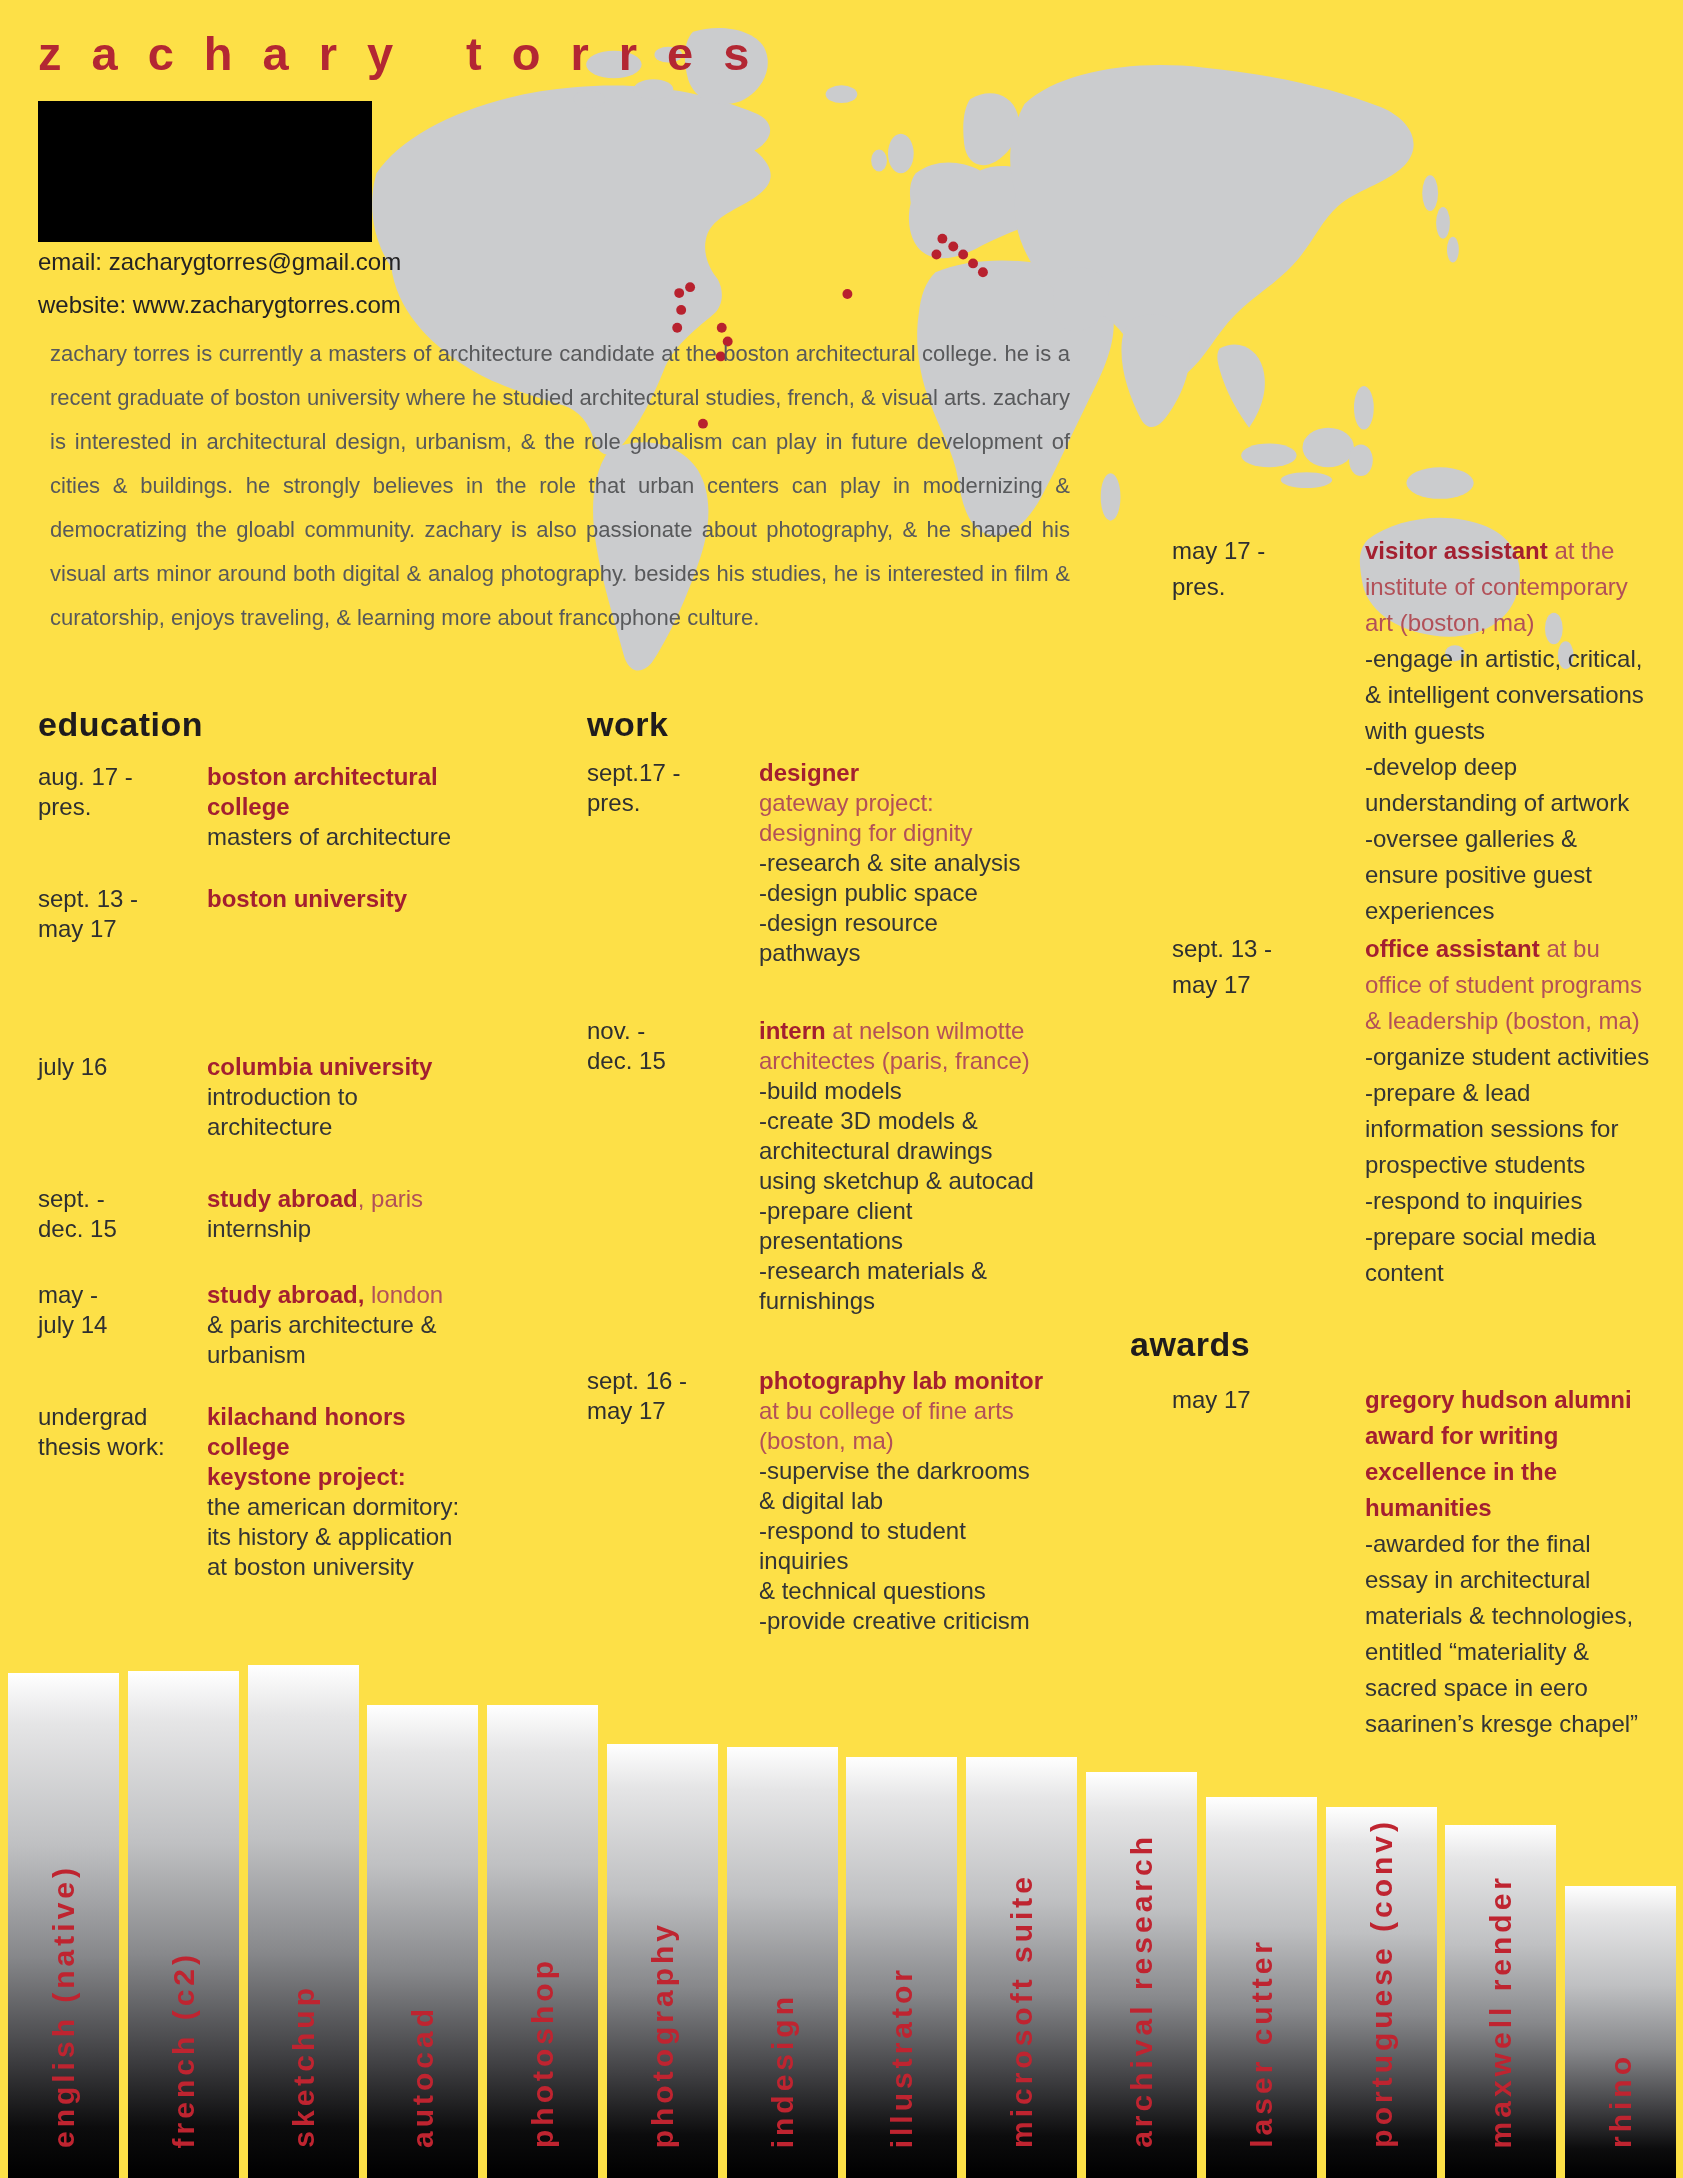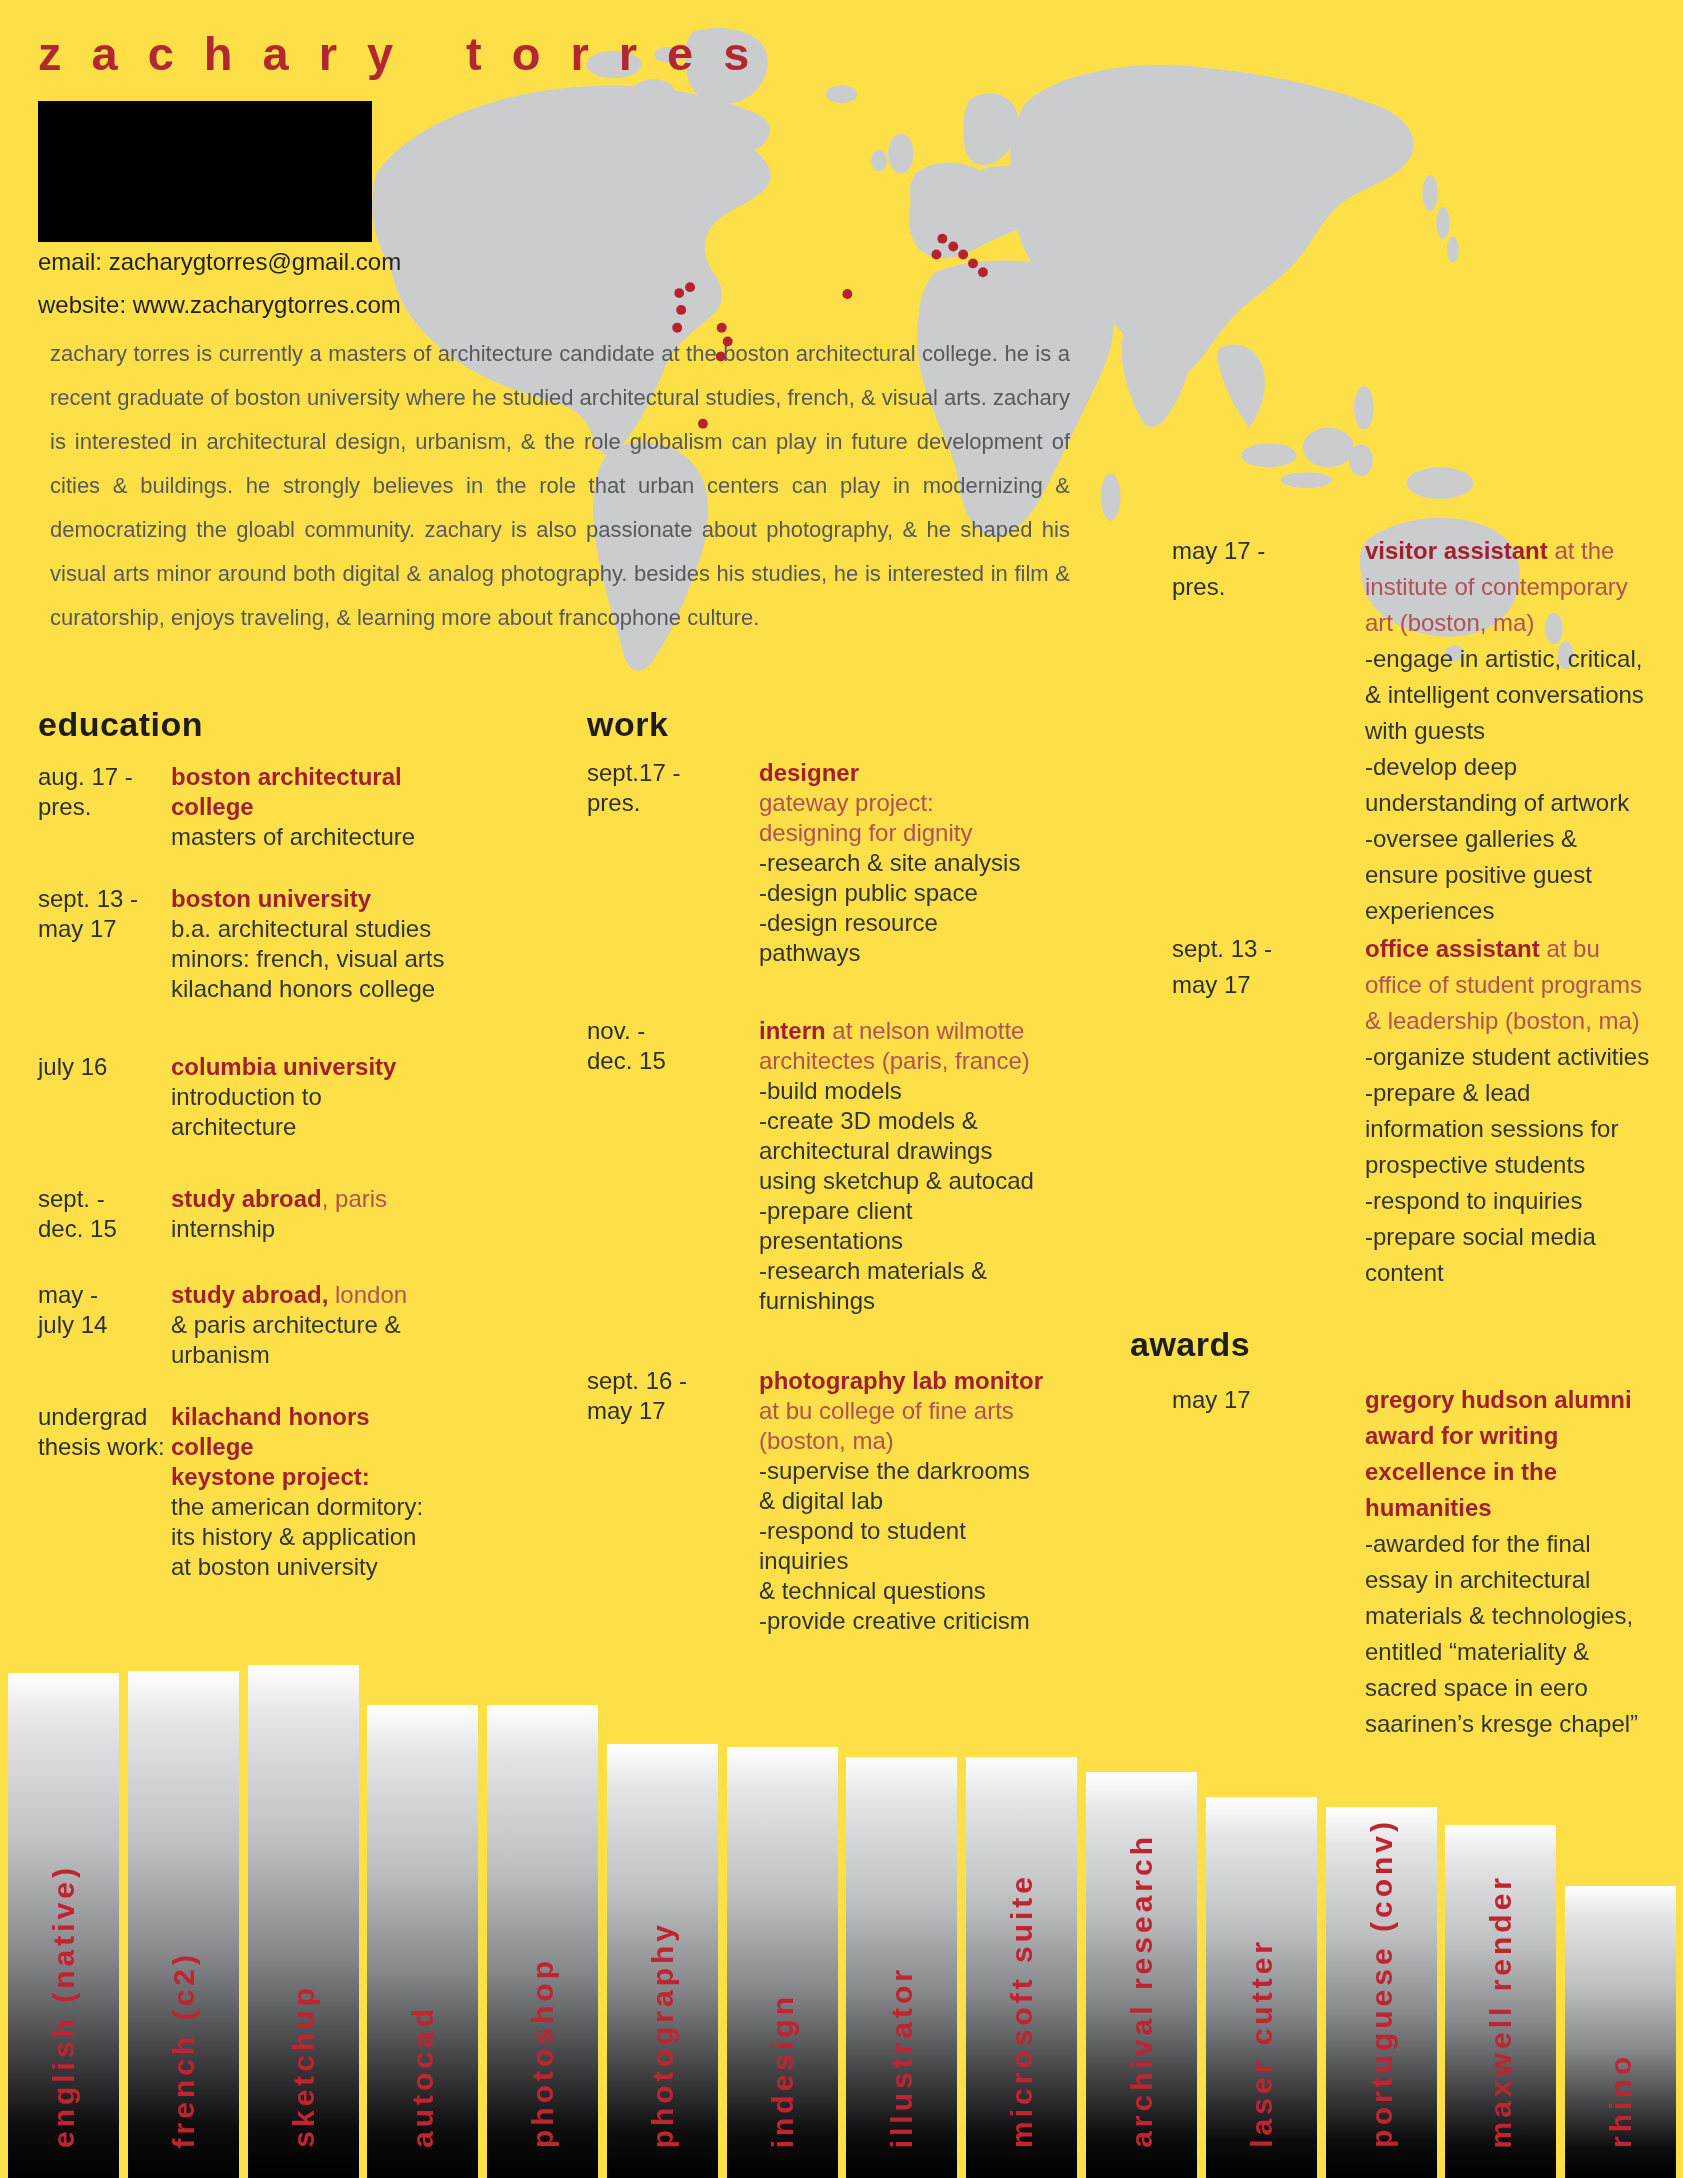--- a/index.html
+++ b/index.html
@@ -13,21 +13,21 @@
   .email{top:248px;} .website{top:291px;}
   .bio{position:absolute;left:38px;top:320px;width:1020px;margin:12px;font-size:22px;line-height:44px;
        text-align:justify;color:#58595b;z-index:2;}
   .sec{position:absolute;margin:0;font-size:34px;font-weight:bold;color:#1f1c1d;letter-spacing:0.5px;z-index:2;}
   .entry{position:absolute;display:flex;align-items:flex-start;z-index:2;}
   .edate,.etitle,.ebody{white-space:pre-line;font-size:24px;line-height:30px;}
   .edate{color:#2e2f31;flex:none;}
   .ebody{color:#333436;}
   .tb{font-weight:bold;color:#a31f30;}
   .tr{color:#b25058;}
-  .col-left{left:38px;width:554px;}   .col-left  .edate{width:133px;}
+  .col-left{left:38px;width:554px;gap:36px;}   .col-left  .edate{width:133px;}
   .col-mid{left:587px;width:546px;}   .col-mid   .edate{width:172px;}
   .col-right{left:1172px;width:551px;gap:28px;}.col-right .edate{width:165px;}
   .col-right .edate,.col-right .etitle,.col-right .ebody{line-height:36px;}
   .bar{position:absolute;bottom:0;width:111px;z-index:1;
        background:linear-gradient(to bottom,#ffffff 0%,#e5e5e6 10%,#bfc0c2 34%,#87888b 56%,#404043 76%,#0c0c0d 90%,#000 100%);}
   .blabel{position:absolute;left:50%;bottom:30px;transform:translateX(-50%) rotate(180deg);
           writing-mode:vertical-rl;font-size:30px;font-weight:bold;letter-spacing:4px;
           color:#bf2430;white-space:nowrap;}
 </style>
 </head>
@@ -104,23 +104,20 @@
 college</span><span class="tr"></span></div>
       <div class="ebody">masters of architecture</div>
     </div>
   </div>
 
   <div class="entry col-left" style="top:884px">
     <div class="edate">sept. 13 -
 may 17</div>
     <div class="edesc">
       <div class="etitle"><span class="tb">boston university</span><span class="tr"></span></div>
-      <div class="ebody">b.a. architectural studies
-minors: french, visual arts
-kilachand honors college</div>
     </div>
   </div>
 
   <div class="entry col-left" style="top:1052px">
     <div class="edate">july 16</div>
     <div class="edesc">
       <div class="etitle"><span class="tb">columbia university</span><span class="tr"></span></div>
       <div class="ebody">introduction to
 architecture</div>
     </div>

